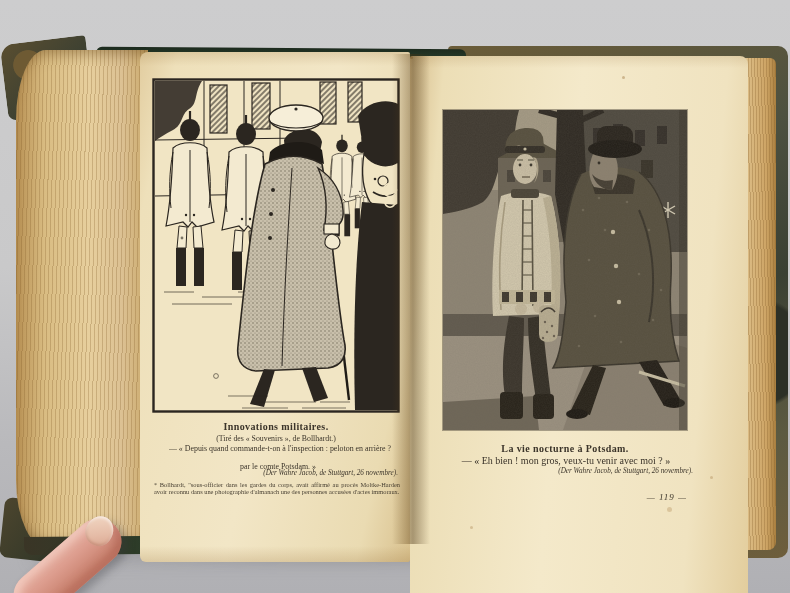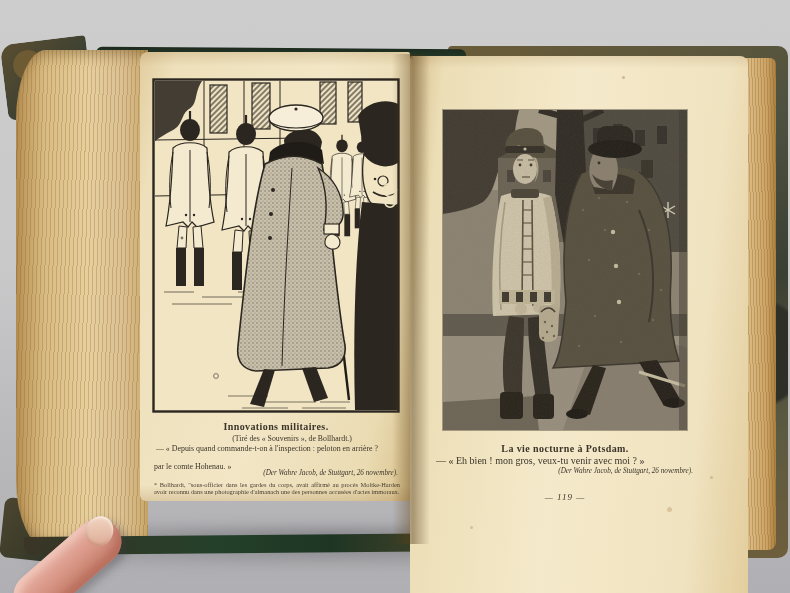--- a/index.html
+++ b/index.html
@@ -43,48 +43,48 @@
         linear-gradient(90deg,#e2c causa 0%,#dec08a 0%,#cda465 70%,#a97f3f 100%);
       background:
         repeating-linear-gradient(88deg,rgba(130,92,40,.3) 0 1px,rgba(0,0,0,0) 1px 3px),
         linear-gradient(90deg,#dec08a 0%,#cda465 70%,#a97f3f 100%);
       border-radius:0 6px 8px 0;}
   .bottom-edge{position:absolute;left:24px;top:534px;width:680px;height:18px;
       background:linear-gradient(90deg,#3a3526 0%,#24402a 28%,#1e3524 45%,#5b4a2a 72%,#2e3a28 100%);
       transform:rotate(-.5deg);border-radius:0 0 8px 8px;}
   
   .page{position:absolute;}
-  .page-left{left:140px;top:52px;width:270px;height:449px;
+  .page-left{left:140px;top:52px;width:270px;height:510px;
       background:
         linear-gradient(180deg,rgba(150,110,55,.20) 0,rgba(0,0,0,0) 14px),
         linear-gradient(0deg,rgba(150,110,55,.22) 0,rgba(0,0,0,0) 16px),
         linear-gradient(103deg,#e2cda0 0%,#eee0ba 10%,#f2e6c6 52%,#eadbb2 86%,#d8c08d 100%);
       border-radius:8px 2px 2px 6px;}
   .page-right{left:410px;top:56px;width:338px;height:583px;
       background:
         linear-gradient(180deg,rgba(150,110,55,.16) 0,rgba(0,0,0,0) 12px),
         linear-gradient(0deg,rgba(150,110,55,.20) 0,rgba(0,0,0,0) 14px),
         linear-gradient(95deg,#d6bd8c 0%,#ecdeb6 9%,#f4e9ca 45%,#f0e3c0 82%,#e2cc9b 100%);
       border-radius:2px 8px 8px 2px;}
   .gutter-shadow{position:absolute;left:392px;top:54px;width:38px;height:490px;
       background:linear-gradient(90deg,rgba(0,0,0,0) 0%,rgba(95,65,22,.34) 42%,rgba(70,48,16,.42) 55%,rgba(0,0,0,0) 100%);
       pointer-events:none;}
   .foxing{position:absolute;left:0;top:0;width:3px;height:3px;border-radius:50%;
       background:rgba(151,108,52,.45);
       box-shadow:480px 28px 0 1px rgba(151,108,52,.35), 212px 20px 0 0 rgba(151,108,52,.4),
                  300px 420px 0 0 rgba(151,108,52,.3), 258px 452px 0 1px rgba(160,118,60,.28),
                  60px 470px 0 0 rgba(151,108,52,.3), 520px 300px 0 0 rgba(151,108,52,.25);}
   
-  .lp-text,.rp-text{position:absolute;color:#3b342a;}
+  .lp-text,.rp-text{position:absolute;color:#3b342a;text-align:center;}
   .cap-title{font-weight:bold;font-size:10px;letter-spacing:.4px;text-align:center;}
   .cap-sub{font-size:7.8px;text-align:center;margin-top:1px;}
   .cap-line{font-size:7.9px;line-height:9px;}
   .cap-attr{font-size:7.2px;font-style:italic;text-align:right;}
   .cap-foot{font-size:6.4px;line-height:7.2px;text-align:justify;color:#473f32;}
-  .cap-num{font-size:9px;text-align:center;letter-spacing:1px;font-style:italic;}
+  .cap-num{font-size:9px;text-align:right;letter-spacing:1px;font-style:italic;}
   .illus{position:absolute;display:block;}
   .illus-left{left:12px;top:26px;}
   .illus-right{left:33px;top:54px;box-shadow:0 0 0 1px rgba(90,82,68,.5);}
   
   .finger{position:absolute;left:0;top:480px;width:180px;height:113px;pointer-events:none;}
   .finger-body{position:absolute;left:18px;top:104px;width:128px;height:46px;border-radius:26px;
       transform-origin:4% 50%;transform:rotate(-41deg);
       background:linear-gradient(180deg,#e7b2a4 6%,#dc9c8d 40%,#c9826f 85%);
       box-shadow:inset -4px -6px 10px rgba(150,70,55,.35), inset 4px 5px 8px rgba(255,230,220,.5),
                  2px 6px 8px rgba(60,60,65,.35);}
@@ -187,23 +187,23 @@
         <path d="M150 290 L162 324 L176 320 L164 289 Z" fill="#2b2620"></path>
       </g>
       <g stroke="#2b2620" stroke-width=".8" opacity=".75">
         <path d="M76 318 h40 M104 324 h60 M90 330 h46 M150 330 h44 M168 324 h30"></path>
         <circle cx="64" cy="298" r="2.4" fill="none"></circle>
       </g>
       <circle cx="30" cy="160" r="1.4" fill="#2b2620" opacity=".6"></circle>
     </svg>
 
     <div class="lp-text cap-title" style="left:12px;top:369px;width:248px">Innovations militaires.</div>
-    <div class="lp-text cap-sub" style="left:28px;top:381px;width:248px">(Tiré des « Souvenirs », de Bollhardt.)</div>
+    <div class="lp-text cap-sub" style="left:12px;top:381px;width:248px">(Tiré des « Souvenirs », de Bollhardt.)</div>
     <div class="lp-text cap-line" style="left:16px;top:392px;width:248px">— « Depuis quand commande-t-on à l'inspection : peloton en arrière ?</div>
-    <div class="lp-text cap-line" style="left:14px;top:410px;width:248px">par le comte Hohenau. »</div>
+    <div class="lp-text cap-line" style="left:14px;top:410px;width:248px">par le comte Potsdam. »</div>
     <div class="lp-text cap-attr" style="left:12px;top:417px;width:246px">(Der Wahre Jacob, de Stuttgart, 26 novembre).</div>
     <div class="lp-text cap-foot" style="left:14px;top:429px;width:246px">* Bollhardt, "sous-officier dans les gardes du corps, avait affirmé au procès Moltke-Harden avoir reconnu dans une photographie d'almanach une des personnes accusées d'actes immoraux.</div>
   </div>
 
   <div class="page page-right">
     <div class="foxing"></div>
     <svg class="illus illus-right" width="244" height="320" viewBox="0 0 244 320">
       <defs>
         <filter id="grain" x="0" y="0" width="100%" height="100%">
           <feTurbulence type="fractalNoise" baseFrequency="0.9" numOctaves="2" result="n"></feTurbulence>

